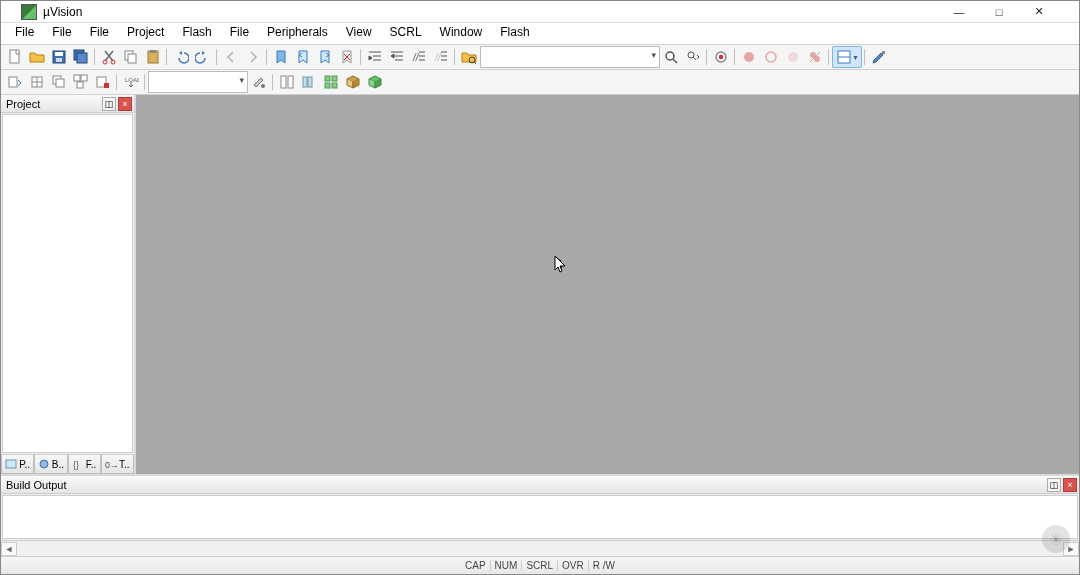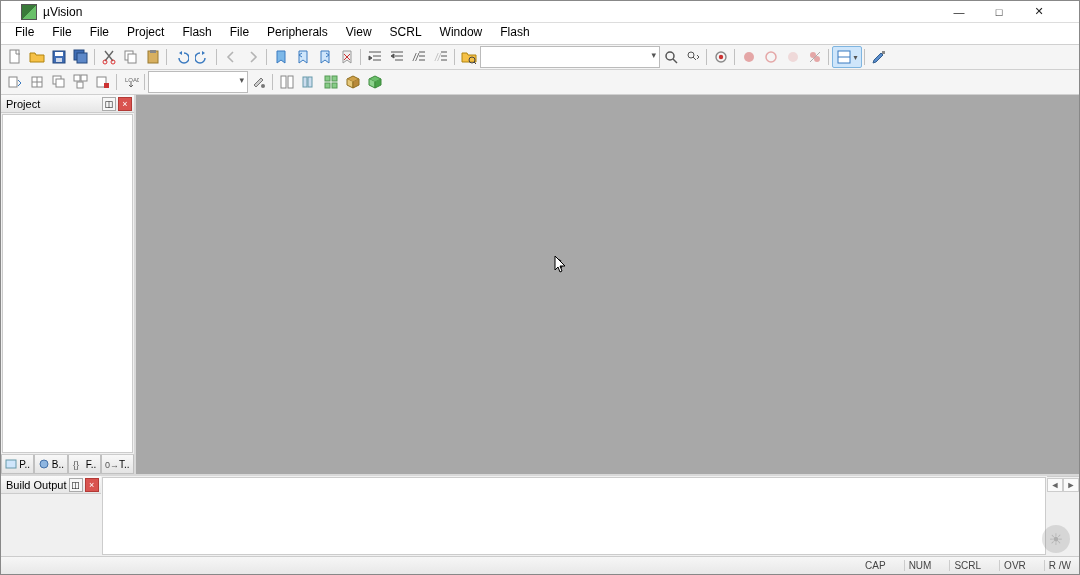--- a/index.html
+++ b/index.html
@@ -142,40 +142,40 @@
   background: #a8a8a8;
   position: relative;
 }
 .cursor-pointer {
   position: absolute; left: 420px; top: 161px;
   font-size: 14px; color: #000; transform: rotate(-12deg);
 }
 
 .bottom-panel {
   height: 82px;
-  display: flex; flex-direction: row;
+  display: flex; flex-direction: column;
   border-top: 2px solid #d8d8d8;
 }
 .bottom-panel .panel-body { flex:1; overflow:auto; font-family: Consolas, monospace; font-size:11px; padding:2px 4px; }
 .scroll-row {
   height: 16px; background:#f0f0f0; border-top:1px solid #ccc;
   display:flex; align-items:center;
 }
 .scroll-row .sb-left, .scroll-row .sb-right {
   width:16px;height:14px; display:flex;align-items:center;justify-content:center;
   font-size:9px; color:#666; border:1px solid #ccc; background:#fafafa;
 }
 .scroll-row .sb-track { flex:1; }
 
 .statusbar {
   height: 18px;
   background: linear-gradient(#f6f6f6,#e8e8e8);
   border-top: 1px solid #ccc;
-  display: flex; align-items: center; justify-content: flex-end;
-  padding: 0 4px; gap: 14px;
+  display: flex; align-items: center; justify-content: center;
+  padding: 0 4px; gap: 0;
   font-size: 10px; color: #444;
 }
 .statusbar .cell { padding: 0 4px; border-left:1px solid #ccc; }
 .statusbar .cell:first-child { border-left:none; }
 
 .watermark {
   position: absolute; right: 10px; bottom: 22px;
   font-size: 26px; color: rgba(60,60,60,0.25);
   font-family: "Microsoft YaHei","SimSun",sans-serif;
   display:flex;align-items:center;gap:6px;

